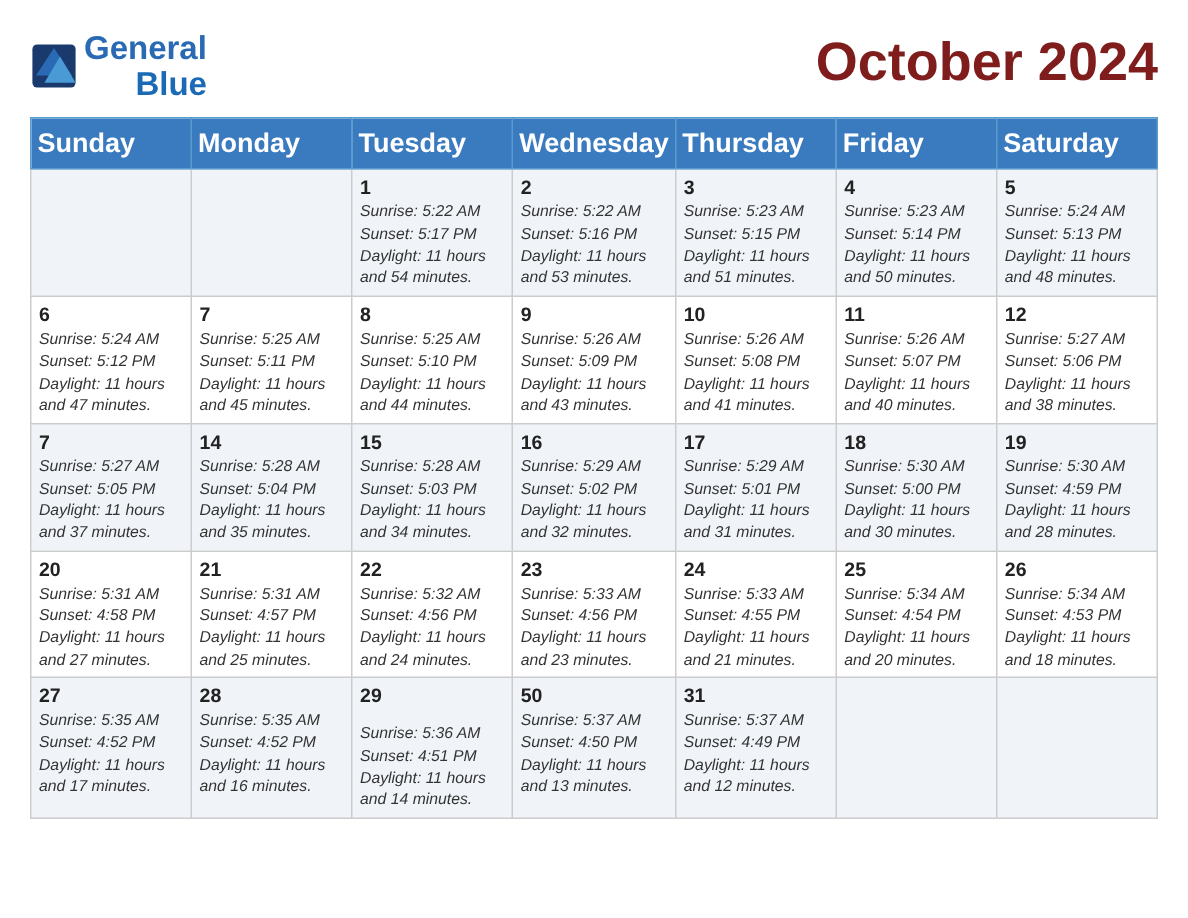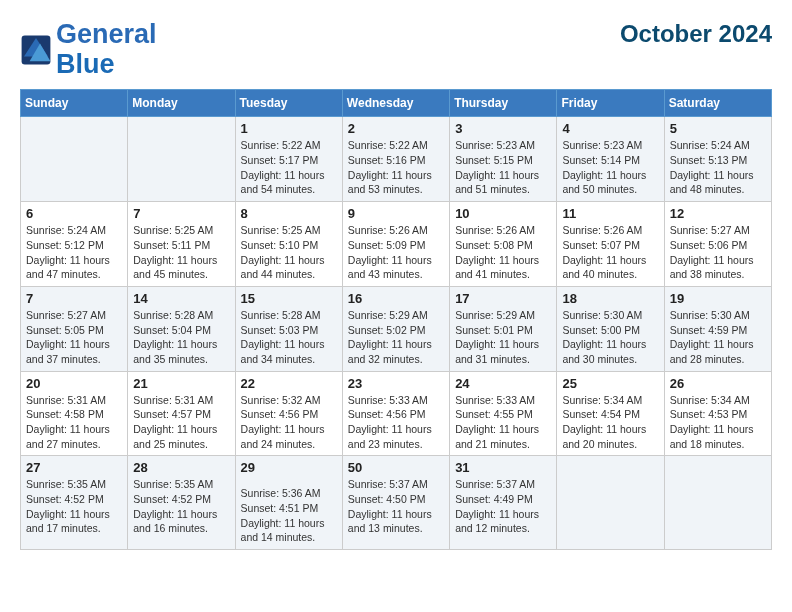--- a/index.html
+++ b/index.html
@@ -14,56 +14,57 @@
       display: flex;
       justify-content: space-between;
       align-items: flex-start;
       margin-bottom: 10px;
     }
     .logo {
       display: flex;
       align-items: center;
     }
     .logo-text {
-      font-size: 27px;
+      font-size: 22px;
       font-weight: bold;
       color: #1a1a2e;
       line-height: 1.1;
+      text-align: right;
     }
     .logo-text span {
       color: #2a6ab5;
     }
     .logo-icon {
       width: 32px;
       height: 32px;
       margin-right: 4px;
     }
     .title-block {
       text-align: right;
     }
     .month-title {
-      font-size: 24px;
+      font-size: 36px;
       font-weight: bold;
-      color: #0c4a6e;
+      color: #7f1d1d;
     }
     .location {
       font-size: 15px;
       color: #444;
     }
     table {
       width: 100%;
       border-collapse: collapse;
       font-size: 11px;
     }
     thead tr th {
       background-color: #3a7abf;
       color: #fff;
       padding: 6px 4px;
       text-align: left;
-      font-size: 12px;
+      font-size: 18px;
       font-weight: bold;
       border: 1px solid #5a9ad0;
     }
     tbody tr td {
       border: 1px solid #ccc;
       vertical-align: top;
       padding: 4px 5px;
       width: 107px;
       min-height: 70px;
       height: 80px;
@@ -78,20 +79,21 @@
       font-size: 13px;
       font-weight: bold;
       color: #222;
       display: block;
       margin-bottom: 2px;
     }
     .day-info {
       font-size: 10.5px;
       color: #333;
       line-height: 1.4;
+      font-style: italic;
     }
     .empty-cell {
       background-color: #f0f4f8;
     }
   </style>
 </head>
 <body>
 
 <div class="header">
   <div class="logo">

